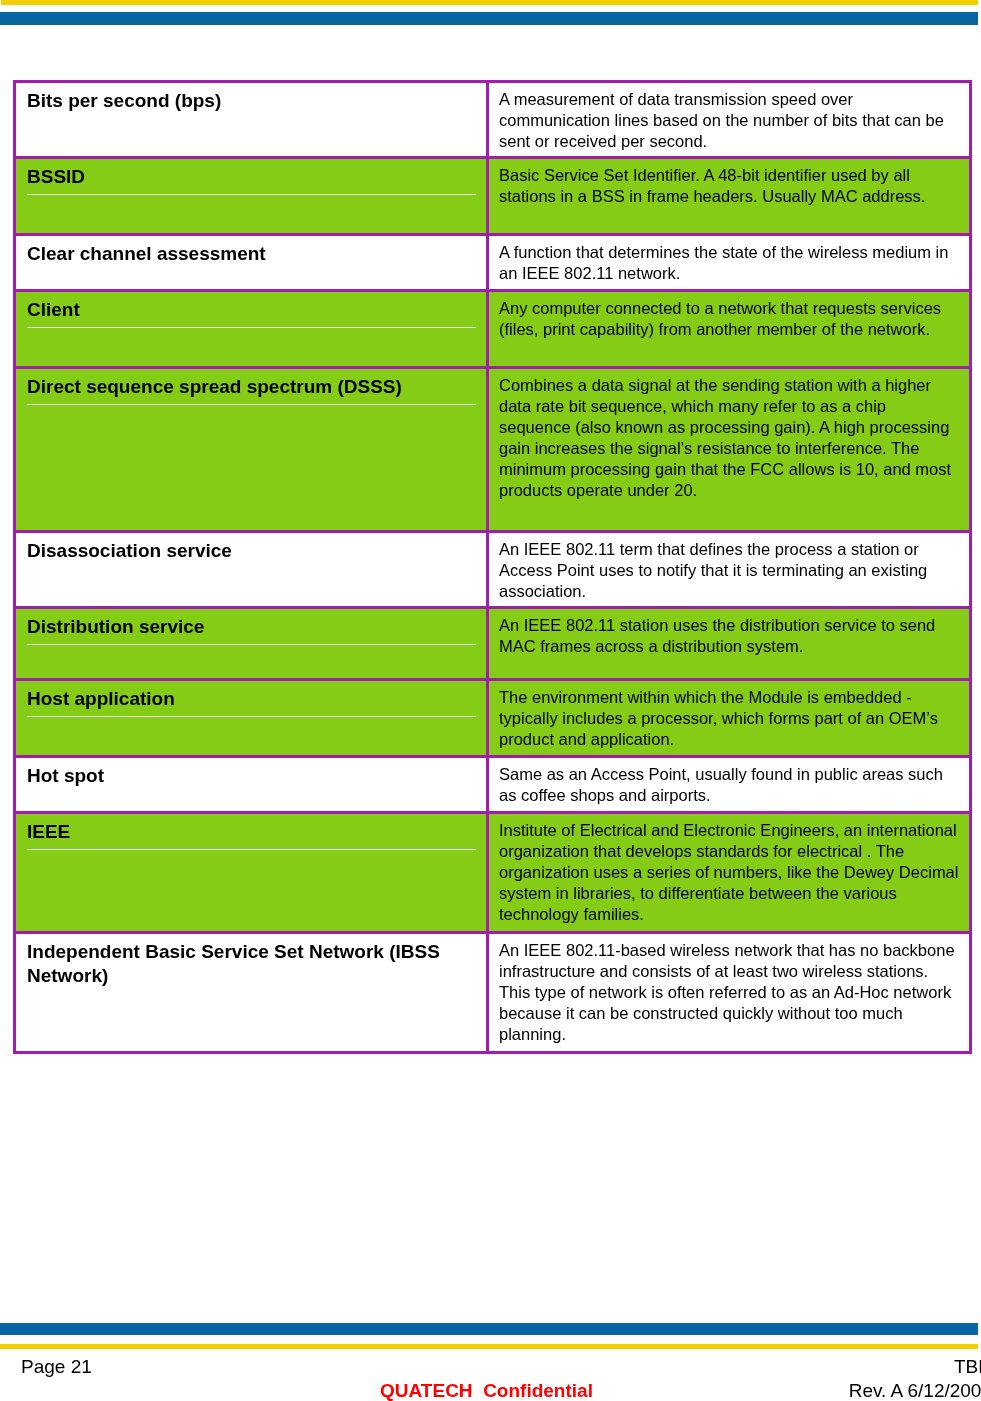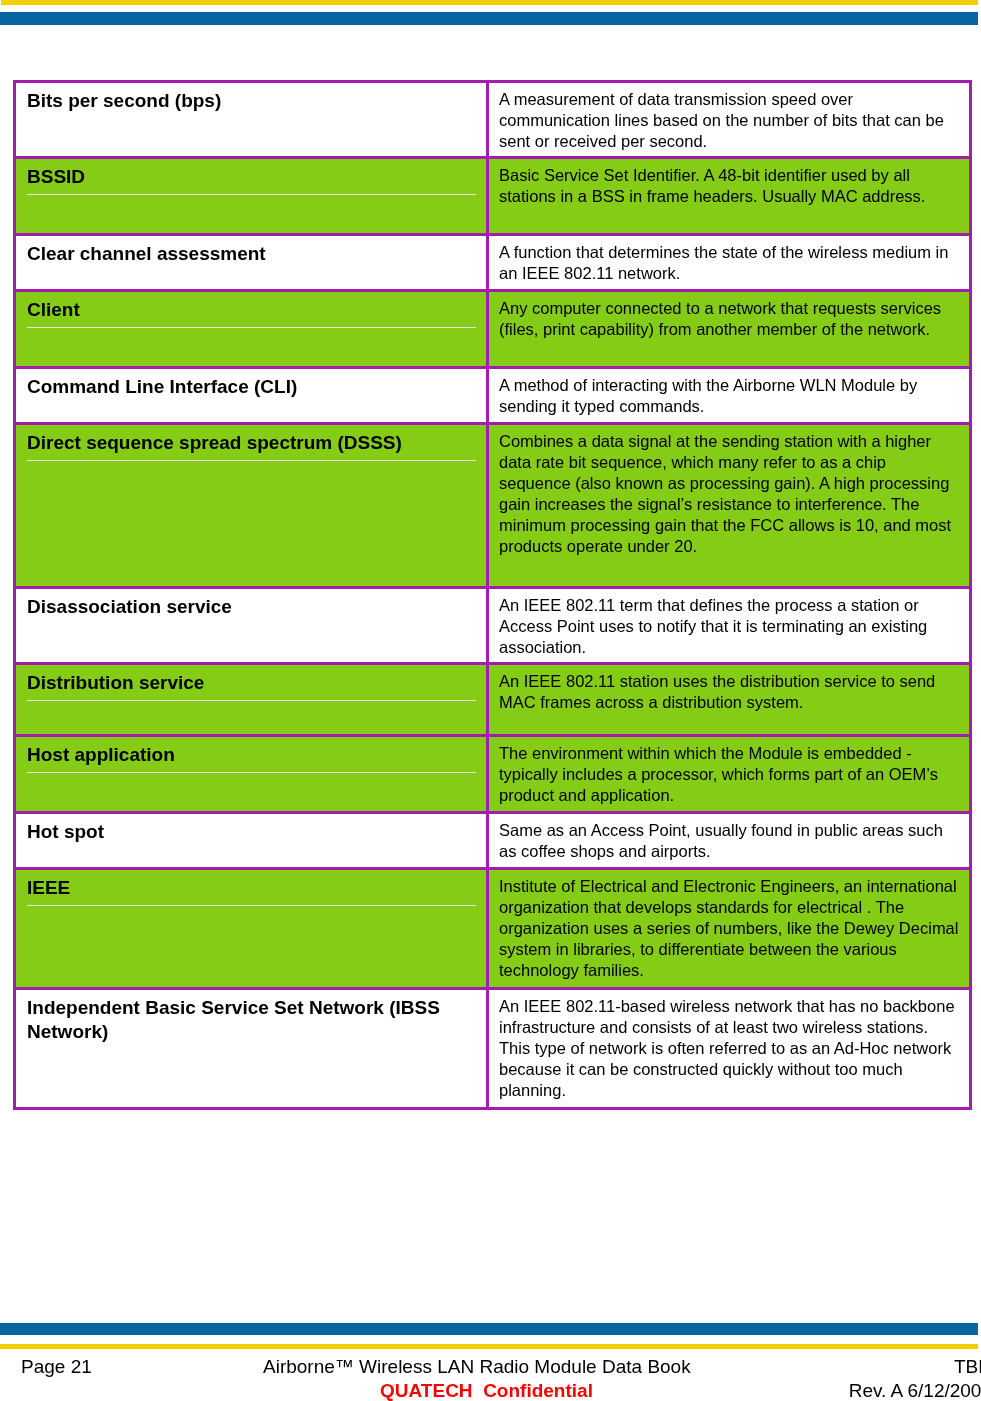--- a/index.html
+++ b/index.html
@@ -65,28 +65,20 @@
         </td>
       </tr>
       <tr class="shaded" style="height: 77px;">
         <td class="term">
           <div class="term-text">Client</div>
         </td>
         <td class="def">
           <div class="def-text">Any computer connected to a network that requests services (files, print capability) from another member of the network.</div>
         </td>
       </tr>
-      <tr style="height: 56px;">
-        <td class="term">
-          <div class="term-text">Command Line Interface (CLI)</div>
-        </td>
-        <td class="def">
-          <div class="def-text">A method of interacting with the Airborne WLN Module by sending it typed commands.</div>
-        </td>
-      </tr>
       <tr class="shaded" style="height: 164px;">
         <td class="term">
           <div class="term-text">Direct sequence spread spectrum (DSSS)</div>
         </td>
         <td class="def">
           <div class="def-text">Combines a data signal at the sending station with a higher data rate bit sequence, which many refer to as a chip sequence (also known as processing gain). A high processing gain increases the signal’s resistance to interference. The minimum processing gain that the FCC allows is 10, and most products operate under 20.</div>
         </td>
       </tr>
       <tr style="height: 76px;">
         <td class="term">
@@ -137,17 +129,16 @@
         </td>
       </tr>
     </tbody>
 </table>
 
 <div class="bar ftr-blue"></div>
 <div class="bar ftr-yellow"></div>
 
 <div class="footer">
   <span class="f-left">Page 21</span>
-  <span class="f-center">Airborne™ Wireless LAN Radio Module Data Book</span>
   <span class="f-right">TBD</span>
   <span class="f-conf" style="white-space:pre">QUATECH  Confidential</span>
   <span class="f-rev">Rev. A 6/12/2006</span>
 </div>
 
 </body></html>

